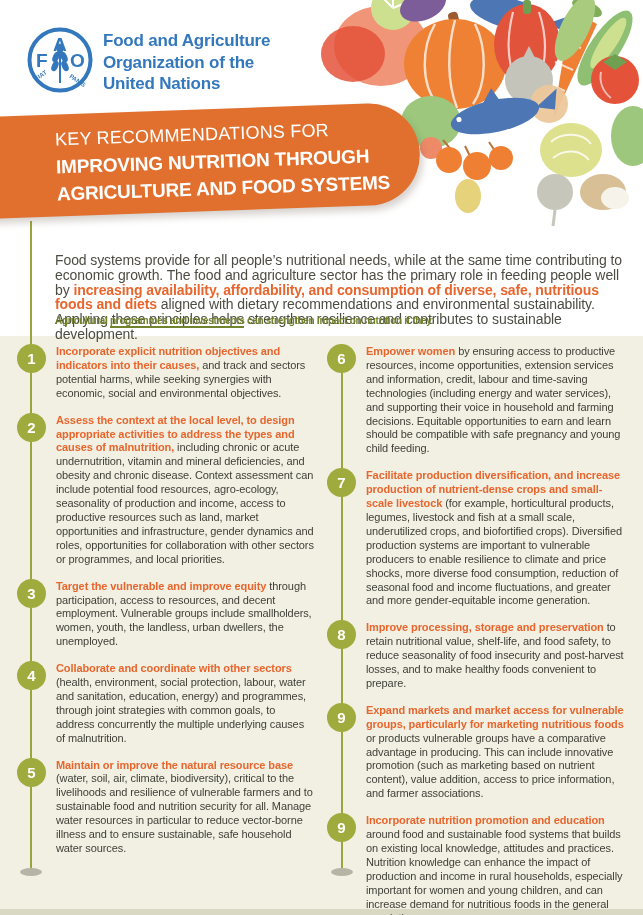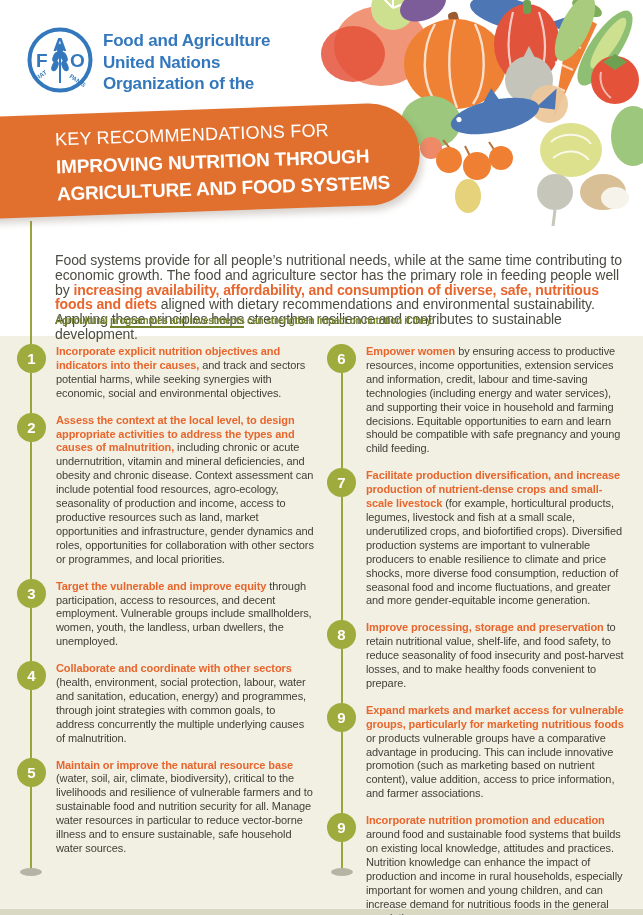--- a/index.html
+++ b/index.html
@@ -151,22 +151,22 @@
         <ellipse cx="38" cy="39" rx="2.6" ry="5" transform="rotate(-24 38 39)"></ellipse>
         <ellipse cx="33" cy="22" rx="2.6" ry="5"></ellipse>
       </g>
       <text x="9" y="52" font-family="Liberation Sans, sans-serif" font-size="6" font-weight="700" fill="#3378bc" transform="rotate(-34 12 52)">FIAT</text>
       <text x="42" y="54" font-family="Liberation Sans, sans-serif" font-size="6" font-weight="700" fill="#3378bc" transform="rotate(34 48 52)">PANIS</text>
     </svg>
   </div>
 
   <div class="org-name">
     <div>Food and Agriculture</div>
+    <div>Organization of the</div>
     <div>United Nations</div>
-    <div>Organization of the</div>
   </div>
 
   <div class="banner">
     <div class="banner-inner">
       <div class="banner-l1">KEY RECOMMENDATIONS FOR</div>
       <div class="banner-l2">IMPROVING NUTRITION THROUGH</div>
       <div class="banner-l2">AGRICULTURE AND FOOD SYSTEMS</div>
     </div>
   </div>
 

